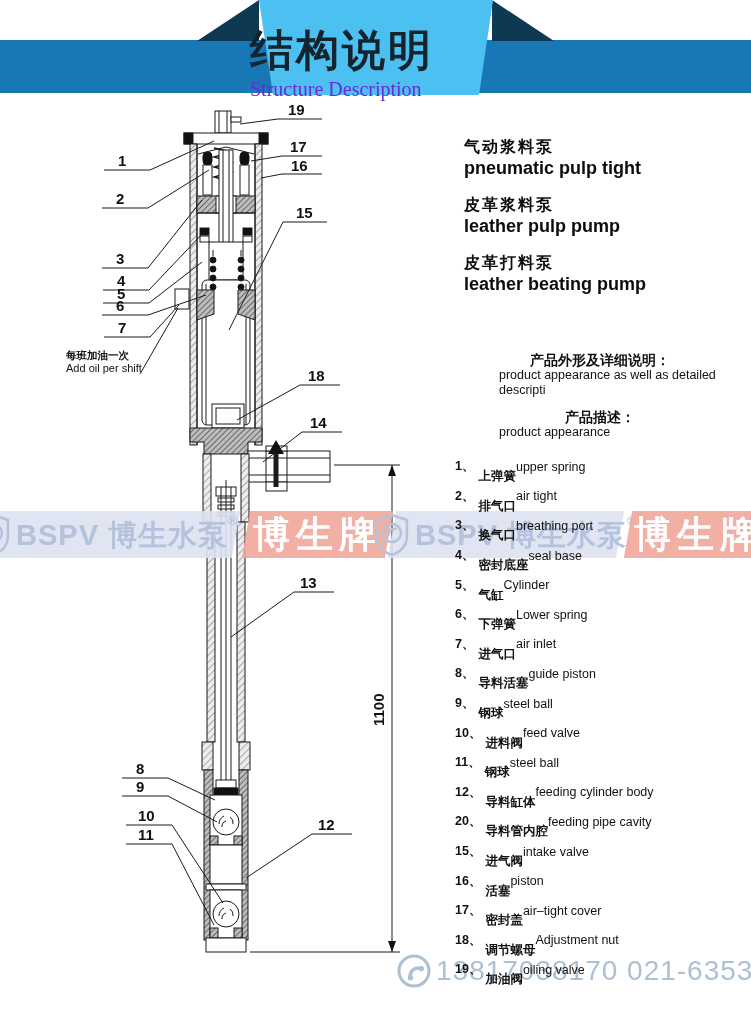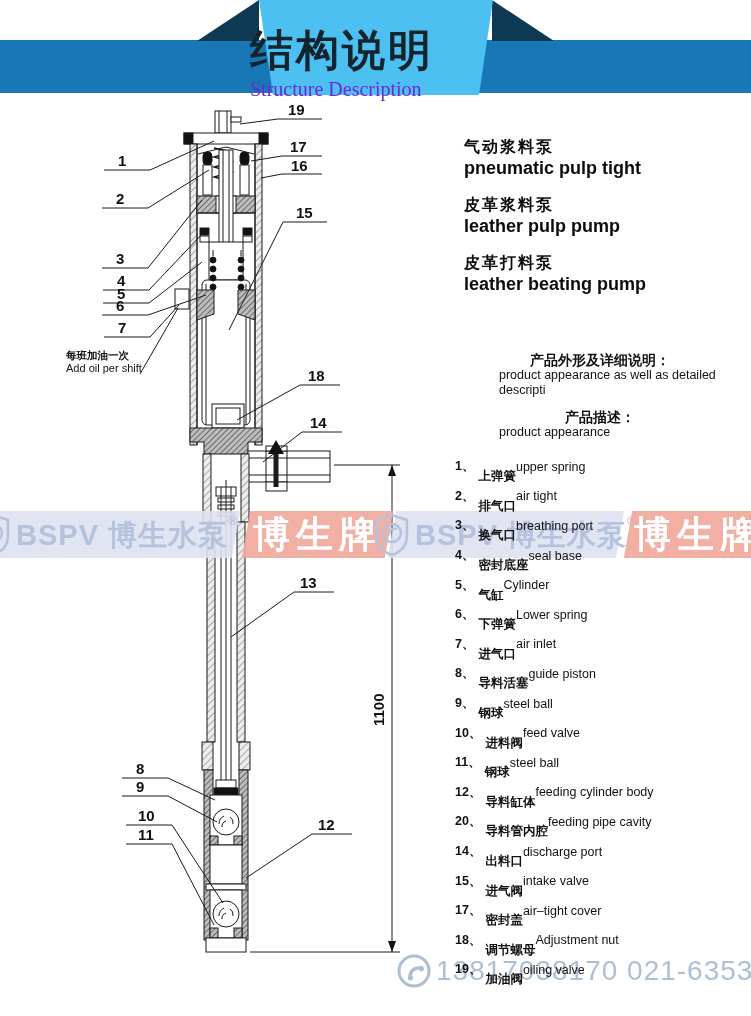--- a/index.html
+++ b/index.html
@@ -369,28 +369,28 @@
           <span class="no">12、</span>
           <span class="zh">导料缸体</span>
           <span class="en">feeding cylinder body</span>
         </div>
       <div class="li">
           <span class="no">20、</span>
           <span class="zh">导料管内腔</span>
           <span class="en">feeding pipe cavity</span>
         </div>
       <div class="li">
-          <span class="no">14、</span>
-          <span class="zh">出料口</span>
-          <span class="en">discharge port</span>
-        </div>
-      <div class="li">
           <span class="no">15、</span>
           <span class="zh">进气阀</span>
           <span class="en">intake valve</span>
+        </div>
+      <div class="li">
+          <span class="no">16、</span>
+          <span class="zh">活塞</span>
+          <span class="en">piston</span>
         </div>
       <div class="li">
           <span class="no">17、</span>
           <span class="zh">密封盖</span>
           <span class="en">air–tight cover</span>
         </div>
       <div class="li">
           <span class="no">18、</span>
           <span class="zh">调节螺母</span>
           <span class="en">Adjustment nut</span>

